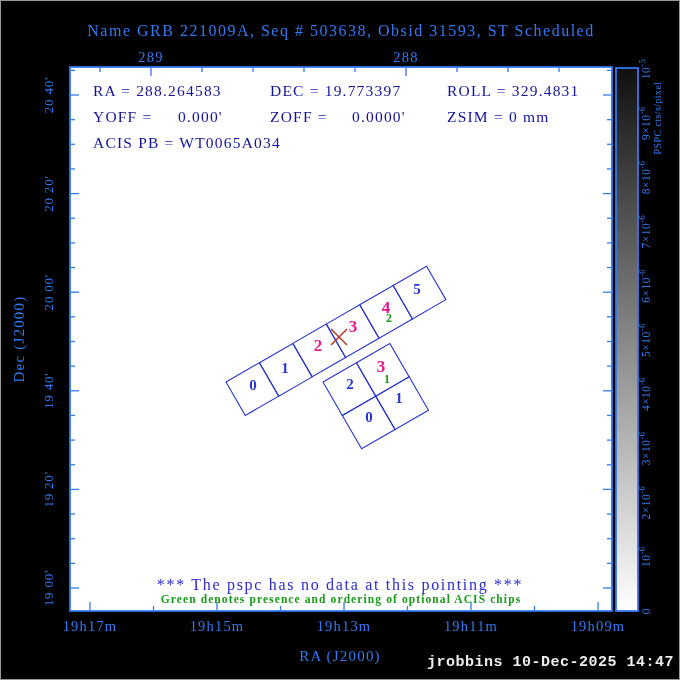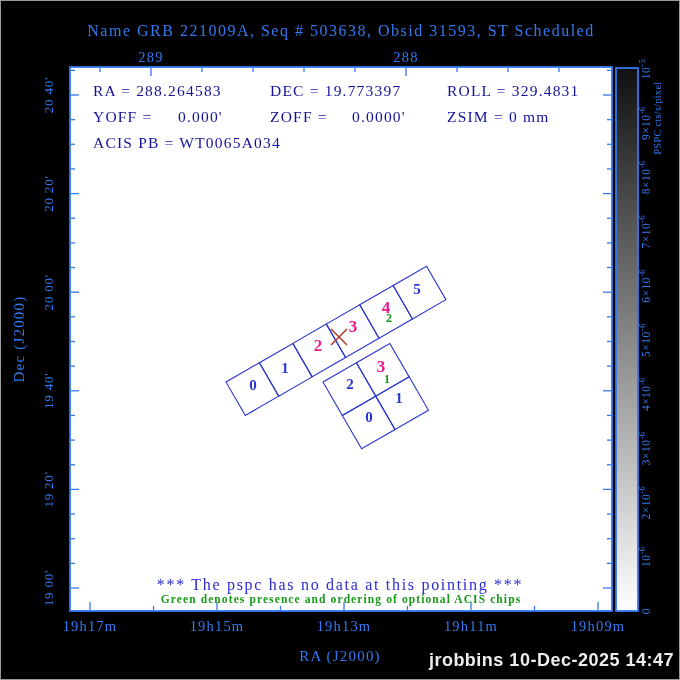--- a/index.html
+++ b/index.html
@@ -19,22 +19,22 @@
   .msg-green{fill:var(--green);font-size:11.5px;font-weight:bold;letter-spacing:1.1px;}
   .chip-rect{fill:none;stroke:var(--chip_blue);stroke-width:1.1;}
   .chip-num-blue{fill:var(--chip_blue);font-size:15px;font-weight:bold;}
   .chip-num-magenta{fill:var(--magenta);font-size:17px;font-weight:bold;}
   .chip-num-green{fill:var(--green);font-size:12px;font-weight:bold;}
   .aim-x{stroke:var(--red);stroke-width:1.5;fill:none;}
   .cb-label{fill:var(--accent);font-size:11.5px;letter-spacing:0.5px;}
   .cb-exp{font-size:8.5px;}
   .cb-title{fill:var(--accent);font-size:10px;letter-spacing:0.4px;}
   .footer-text{position:absolute;right:6px;bottom:9px;color:var(--footer);
-       font-family:Liberation Sans, sans-serif;
-       font-size:18px;font-weight:bold;letter-spacing:0.5px;}
+       font-family:Liberation Mono, monospace;
+       font-size:15px;font-weight:bold;letter-spacing:0.5px;}
 </style>
 </head>
 <body>
 
 <svg id="sky-plot" width="680" height="680" viewBox="0 0 680 680">
   <defs>
     <linearGradient id="cbgrad" x1="0" y1="0" x2="0" y2="1">
       <stop offset="0" stop-color="#101010"></stop>
       <stop offset="1" stop-color="#ffffff"></stop>
     </linearGradient>

